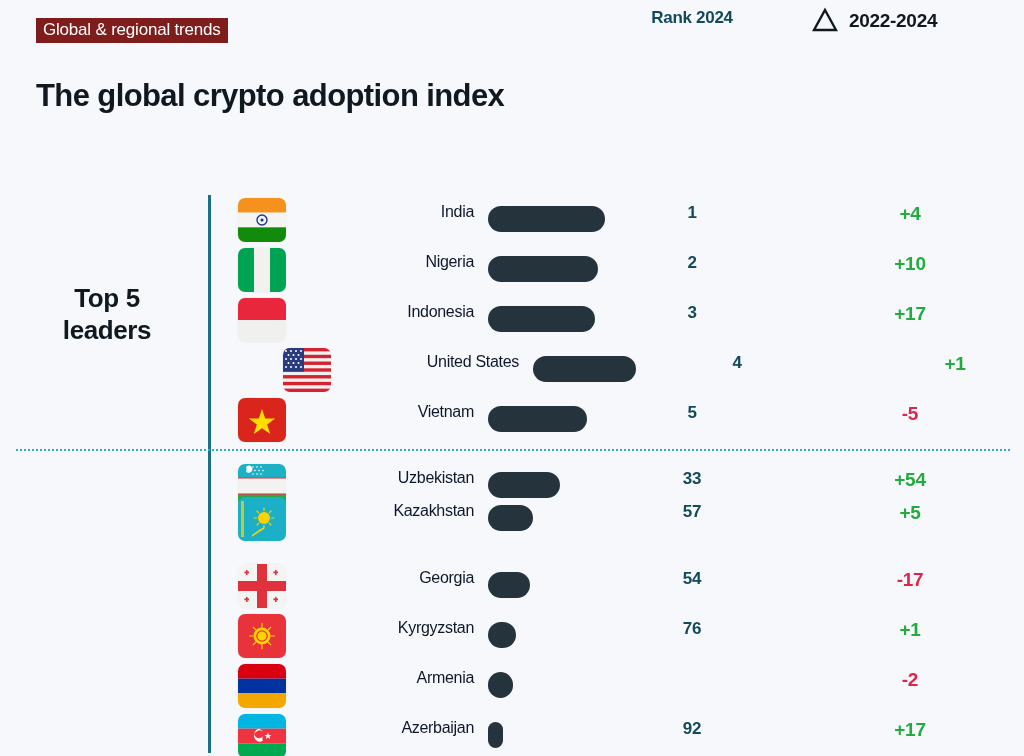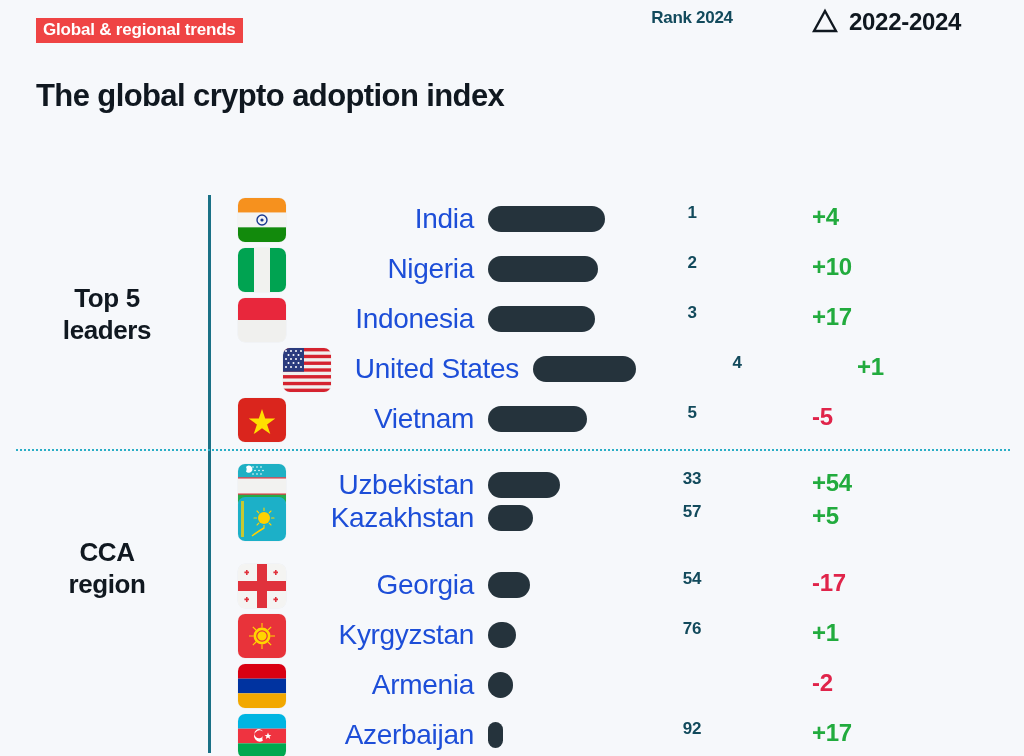--- a/index.html
+++ b/index.html
@@ -17,23 +17,23 @@
   }
 
   
   .kicker-wrap {
     position: absolute;
     left: 36px;
     top: 18px;
   }
   .kicker {
     display: inline-block;
-    background: #ef4444;
+    background: #7f1d1d;
     color: #ffffff;
-    font-weight: bold;
+    font-weight: normal;
     font-size: 17px;
     letter-spacing: -0.2px;
     padding: 3px 7px 4px 7px;
     line-height: 1.05;
   }
   .title {
     position: absolute;
     left: 36px;
     top: 78px;
     font-size: 31px;
@@ -116,23 +116,23 @@
     box-shadow: 0 0 0 0.5px rgba(0,0,0,0.04);
   }
   .flag svg { display: block; width: 48px; height: 44px; }
 
   .country {
     position: absolute;
     left: 296px;
     width: 178px;
     text-align: right;
     top: 8px;
-    font-size: 28px;
+    font-size: 16px;
     letter-spacing: -0.3px;
-    color: #1d4ed8;
+    color: #0f172a;
     white-space: nowrap;
   }
 
   .bar {
     position: absolute;
     left: 488px;
     top: 11px;
     height: 26px;
     background: #25333c;
     border-radius: 13px;
@@ -147,22 +147,23 @@
     font-size: 17px;
     font-weight: bold;
     letter-spacing: -0.3px;
     color: #124a5c;
   }
 
   .delta {
     position: absolute;
     left: 812px;
     width: 196px;
+    text-align: center;
     top: 8px;
-    font-size: 24px;
+    font-size: 19px;
     font-weight: bold;
     letter-spacing: -0.3px;
   }
   .delta.up   { color: #22ab3e; }
   .delta.down { color: #e0244a; }
 </style>
 </head>
 <body>
 
 <div class="kicker-wrap">
@@ -185,24 +186,20 @@
 <div class="chart">
   <div class="axis-line"></div>
   <div class="divider"></div>
 
   <div class="group-label g0">
 
     <div>Top 5</div>
     <div>leaders</div>
   </div>
 
-  <div class="group-label g1">
-    <div>CCA</div>
-    <div>region</div>
-  </div>
 
   <div id="rows">
       <div class="row" style="top: 3px;">
         <span class="flag">
           <svg viewBox="0 0 48 44">
             <use href="#flag-india"></use>
           </svg>
         </span>
         <span class="country">India</span>
         <span class="bar" style="width: 117px;"></span>

